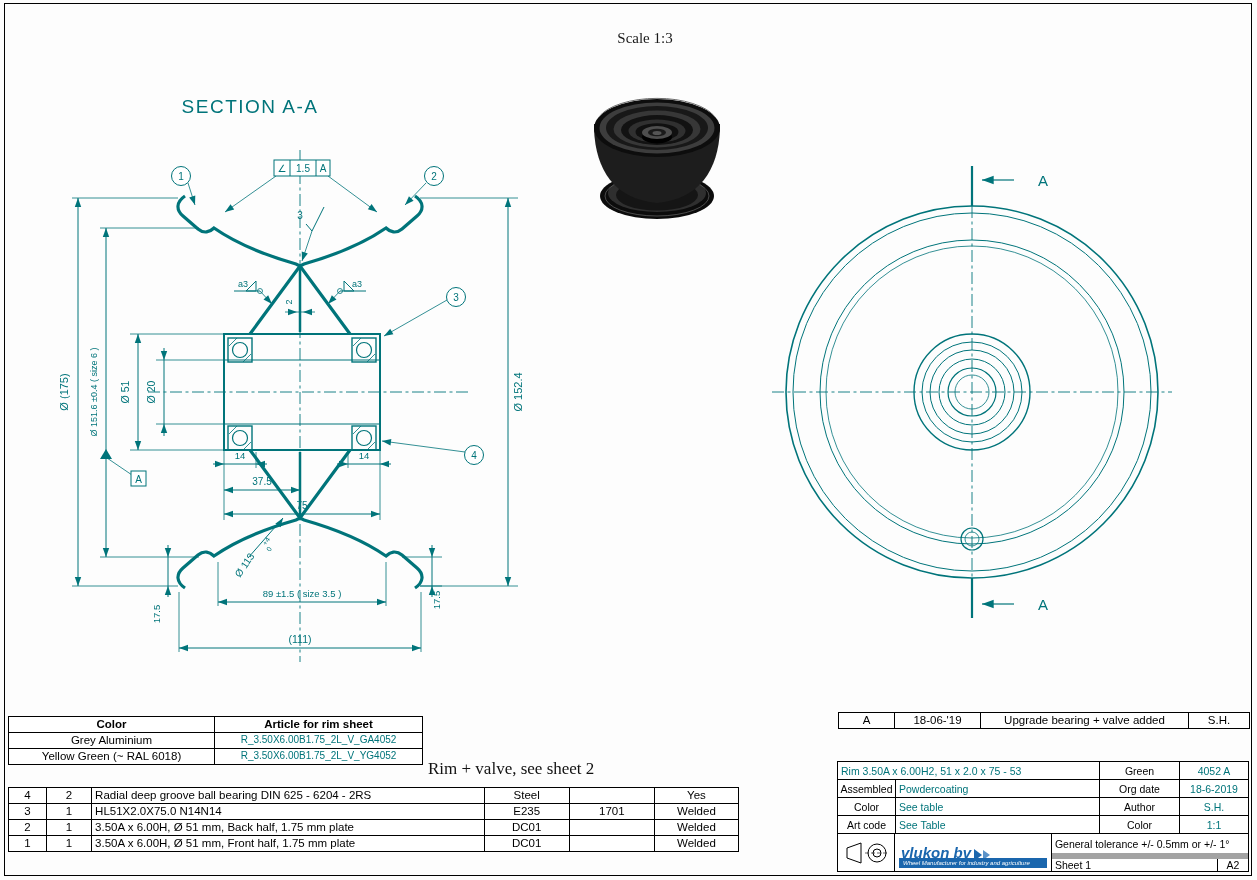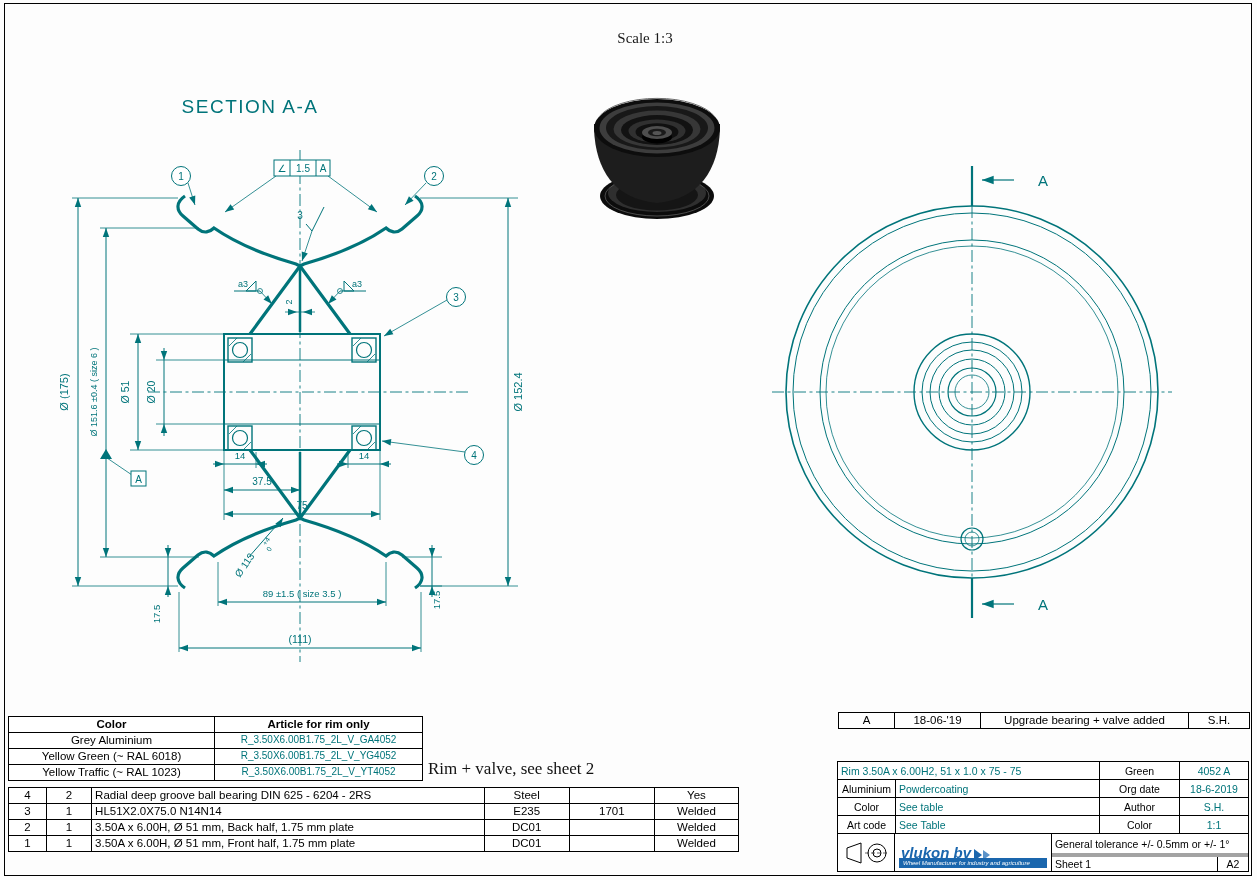--- a/index.html
+++ b/index.html
@@ -48,21 +48,21 @@
   .tb-desc { grid-column:1 / span 2; }
   .tb-bottom { display:flex; height:39px; margin-top:-1px; }
   .tb-bottom > div { border:1px solid #000; margin-left:-1px; background:#fff; }
   .proj-cell { width:58px; display:flex; align-items:center; justify-content:center; }
   .logo-cell { width:151px; position:relative; padding:10px 4px 0 6px; }
   .vlukon { color:#1a66ad; font-weight:bold; font-style:italic; font-size:15px; line-height:17px; }
   .vlukon-bar { position:absolute; left:4px; right:4px; bottom:3px; height:10px;
                 background:#1a66ad; color:#fff; font-size:6px; line-height:10px;
                 padding-left:4px; font-style:italic; overflow:hidden; white-space:nowrap; }
   .tol-cell { width:203px; display:flex; flex-direction:column; }
-  .tol-line { height:19px; border-bottom:4px solid #a3a3a3; display:flex; align-items:center;
+  .tol-line { height:19px; border-bottom:6px solid #a3a3a3; display:flex; align-items:center;
               padding:0 3px; font-size:10.5px; overflow:hidden; white-space:nowrap; }
   .sheet-row { flex:1; display:flex; }
   .sheet-cell { flex:1; display:flex; align-items:center; padding:0 3px; }
   .fmt-cell { width:30px; border-left:1px solid #000; display:flex; align-items:center; justify-content:center; }
 </style>
 </head>
 <body>
 
 <div class="frame"></div>
 
@@ -362,33 +362,29 @@
 </svg>
 
 <table class="color-table">
   <colgroup>
       <col style="width:206px">
       <col style="width:208px">
     </colgroup>
   <tbody>
       <tr>
     <th>Color</th>
-    <th>Article for rim only</th>
+    <th>Article for rim sheet</th>
   </tr>
   <tr>
     <td class="ctr">Grey Aluminium</td>
     <td class="ctr teal art">R_3.50X6.00B1.75_2L_V_GA4052</td>
   </tr>
   <tr>
     <td class="ctr">Yellow Green (~ RAL 6018)</td>
     <td class="ctr teal art">R_3.50X6.00B1.75_2L_V_YG4052</td>
-  </tr>
-  <tr>
-    <td class="ctr">Yellow Traffic (~ RAL 1023)</td>
-    <td class="ctr teal art">R_3.50X6.00B1.75_2L_V_YT4052</td>
   </tr>
 </tbody>
   </table>
 
 <div class="note-sheet2">Rim + valve, see sheet 2</div>
 
 <table class="bom-table">
   <colgroup>
     <col style="width:38px">
       <col style="width:45px">
@@ -445,25 +441,25 @@
     <td class="ctr">A</td>
     <td class="ctr">18-06-'19</td>
     <td class="ctr">Upgrade bearing + valve added</td>
     <td class="ctr">S.H.</td>
   </tr>
 </tbody>
   </table>
 
 <div class="tblock">
   <div class="tb-grid">
-    <div class="tb-desc teal">Rim 3.50A x 6.00H2,  51 x 1.0 x 75 - 75</div>
+    <div class="tb-desc teal">Rim 3.50A x 6.00H2,  51 x 2.0 x 75 - 53</div>
     <div class="lbl">Green</div>
     <div class="teal lbl">4052 A</div>
 
-    <div class="lbl">Aluminium</div>
+    <div class="lbl">Assembled</div>
     <div class="teal">Powdercoating</div>
     <div class="lbl">Org date</div>
     <div class="teal lbl">18-6-2019</div>
 
     <div class="lbl">Color</div>
     <div class="teal">See table</div>
     <div class="lbl">Author</div>
     <div class="teal lbl">S.H.</div>
 
     <div class="lbl">Art code</div>

